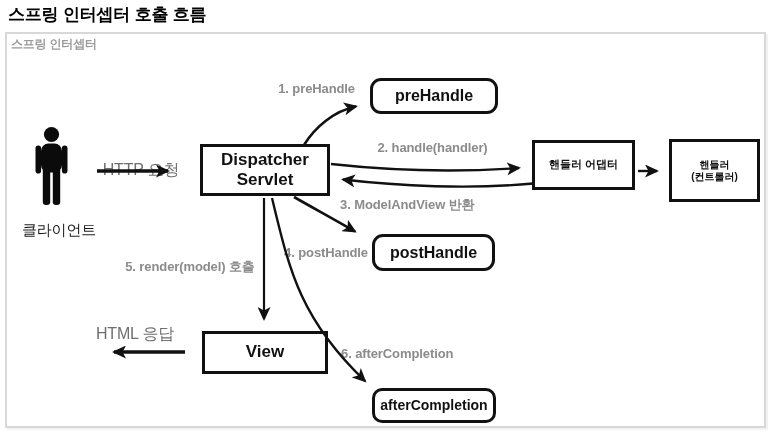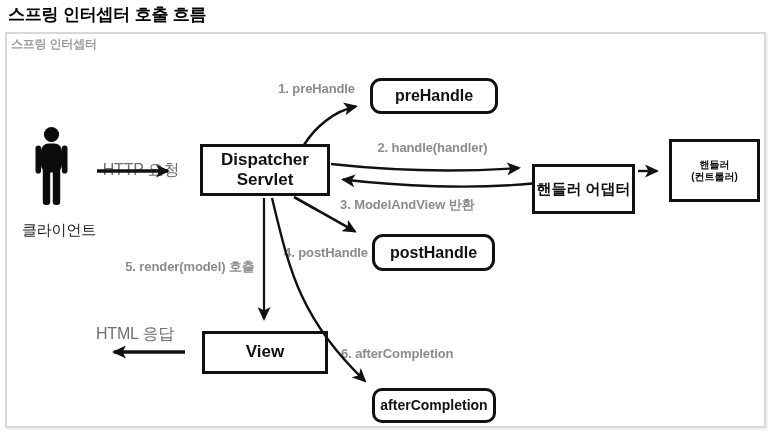--- a/index.html
+++ b/index.html
@@ -20,21 +20,21 @@
     left:11px;top:36px;font-size:12px;font-weight:bold;color:#9a9a9a;letter-spacing:-0.2px;
   }
   .node{
     display:flex;align-items:center;justify-content:center;text-align:center;
     background:#fff;border:3px solid #111;color:#111;font-weight:bold;
     box-sizing:border-box;white-space:pre-line;line-height:1.2;z-index:2;
   }
   .rounded{border-radius:11px;}
   #node-dispatcher{left:200px;top:144px;width:130px;height:52px;font-size:17px;}
   #node-prehandle{left:370px;top:78px;width:128px;height:36px;font-size:16px;}
-  #node-handler-adapter{left:532px;top:164px;width:103px;height:50px;font-size:15px;}
+  #node-handler-adapter{left:532px;top:140px;width:103px;height:50px;font-size:11px;}
   #node-handler-controller{left:669px;top:139px;width:91px;height:63px;font-size:10px;}
   #node-posthandle{left:372px;top:234px;width:123px;height:37px;font-size:16px;}
   #node-view{left:202px;top:331px;width:126px;height:43px;font-size:17px;}
   #node-aftercompletion{left:372px;top:388px;width:124px;height:35px;font-size:14px;border-radius:10px;}
   .step-label{
     font-size:13px;font-weight:bold;color:#8b8b8b;z-index:3;letter-spacing:-0.1px;
   }
   #label-step1{left:235px;top:81px;width:120px;text-align:right;}
   #label-step2{left:365px;top:140px;width:135px;text-align:center;}
   #label-step3{left:340px;top:196px;width:148px;}

